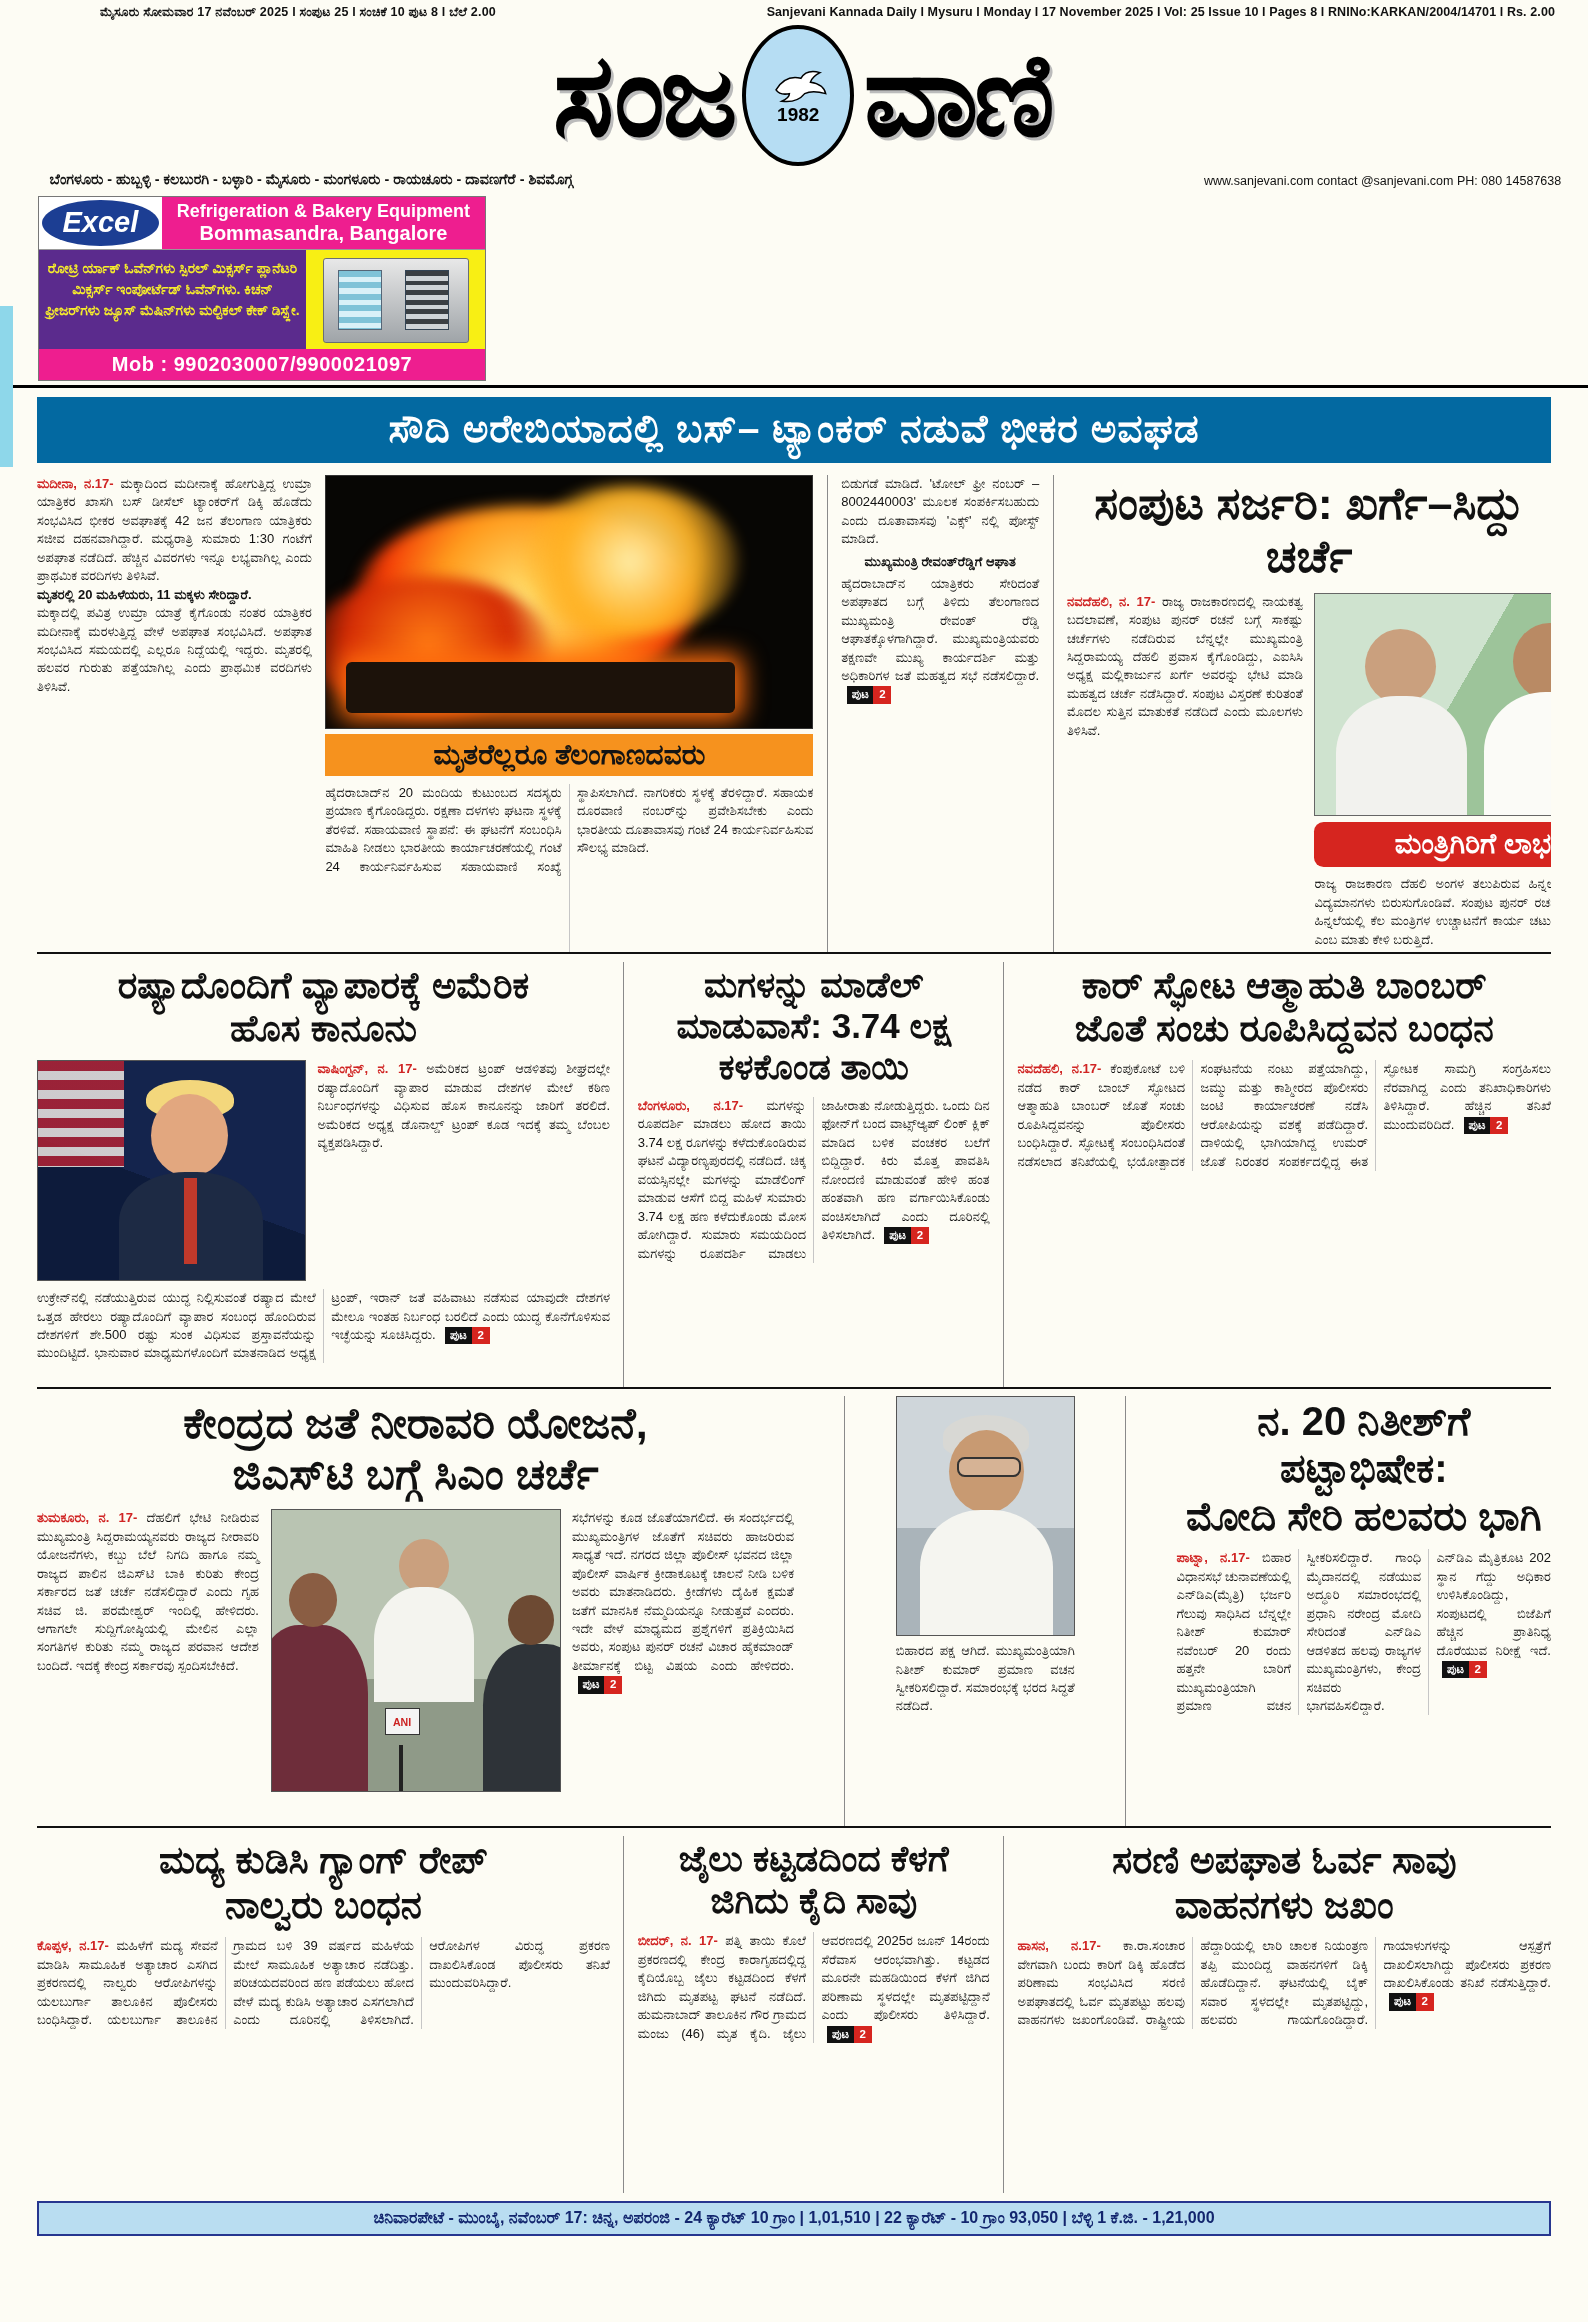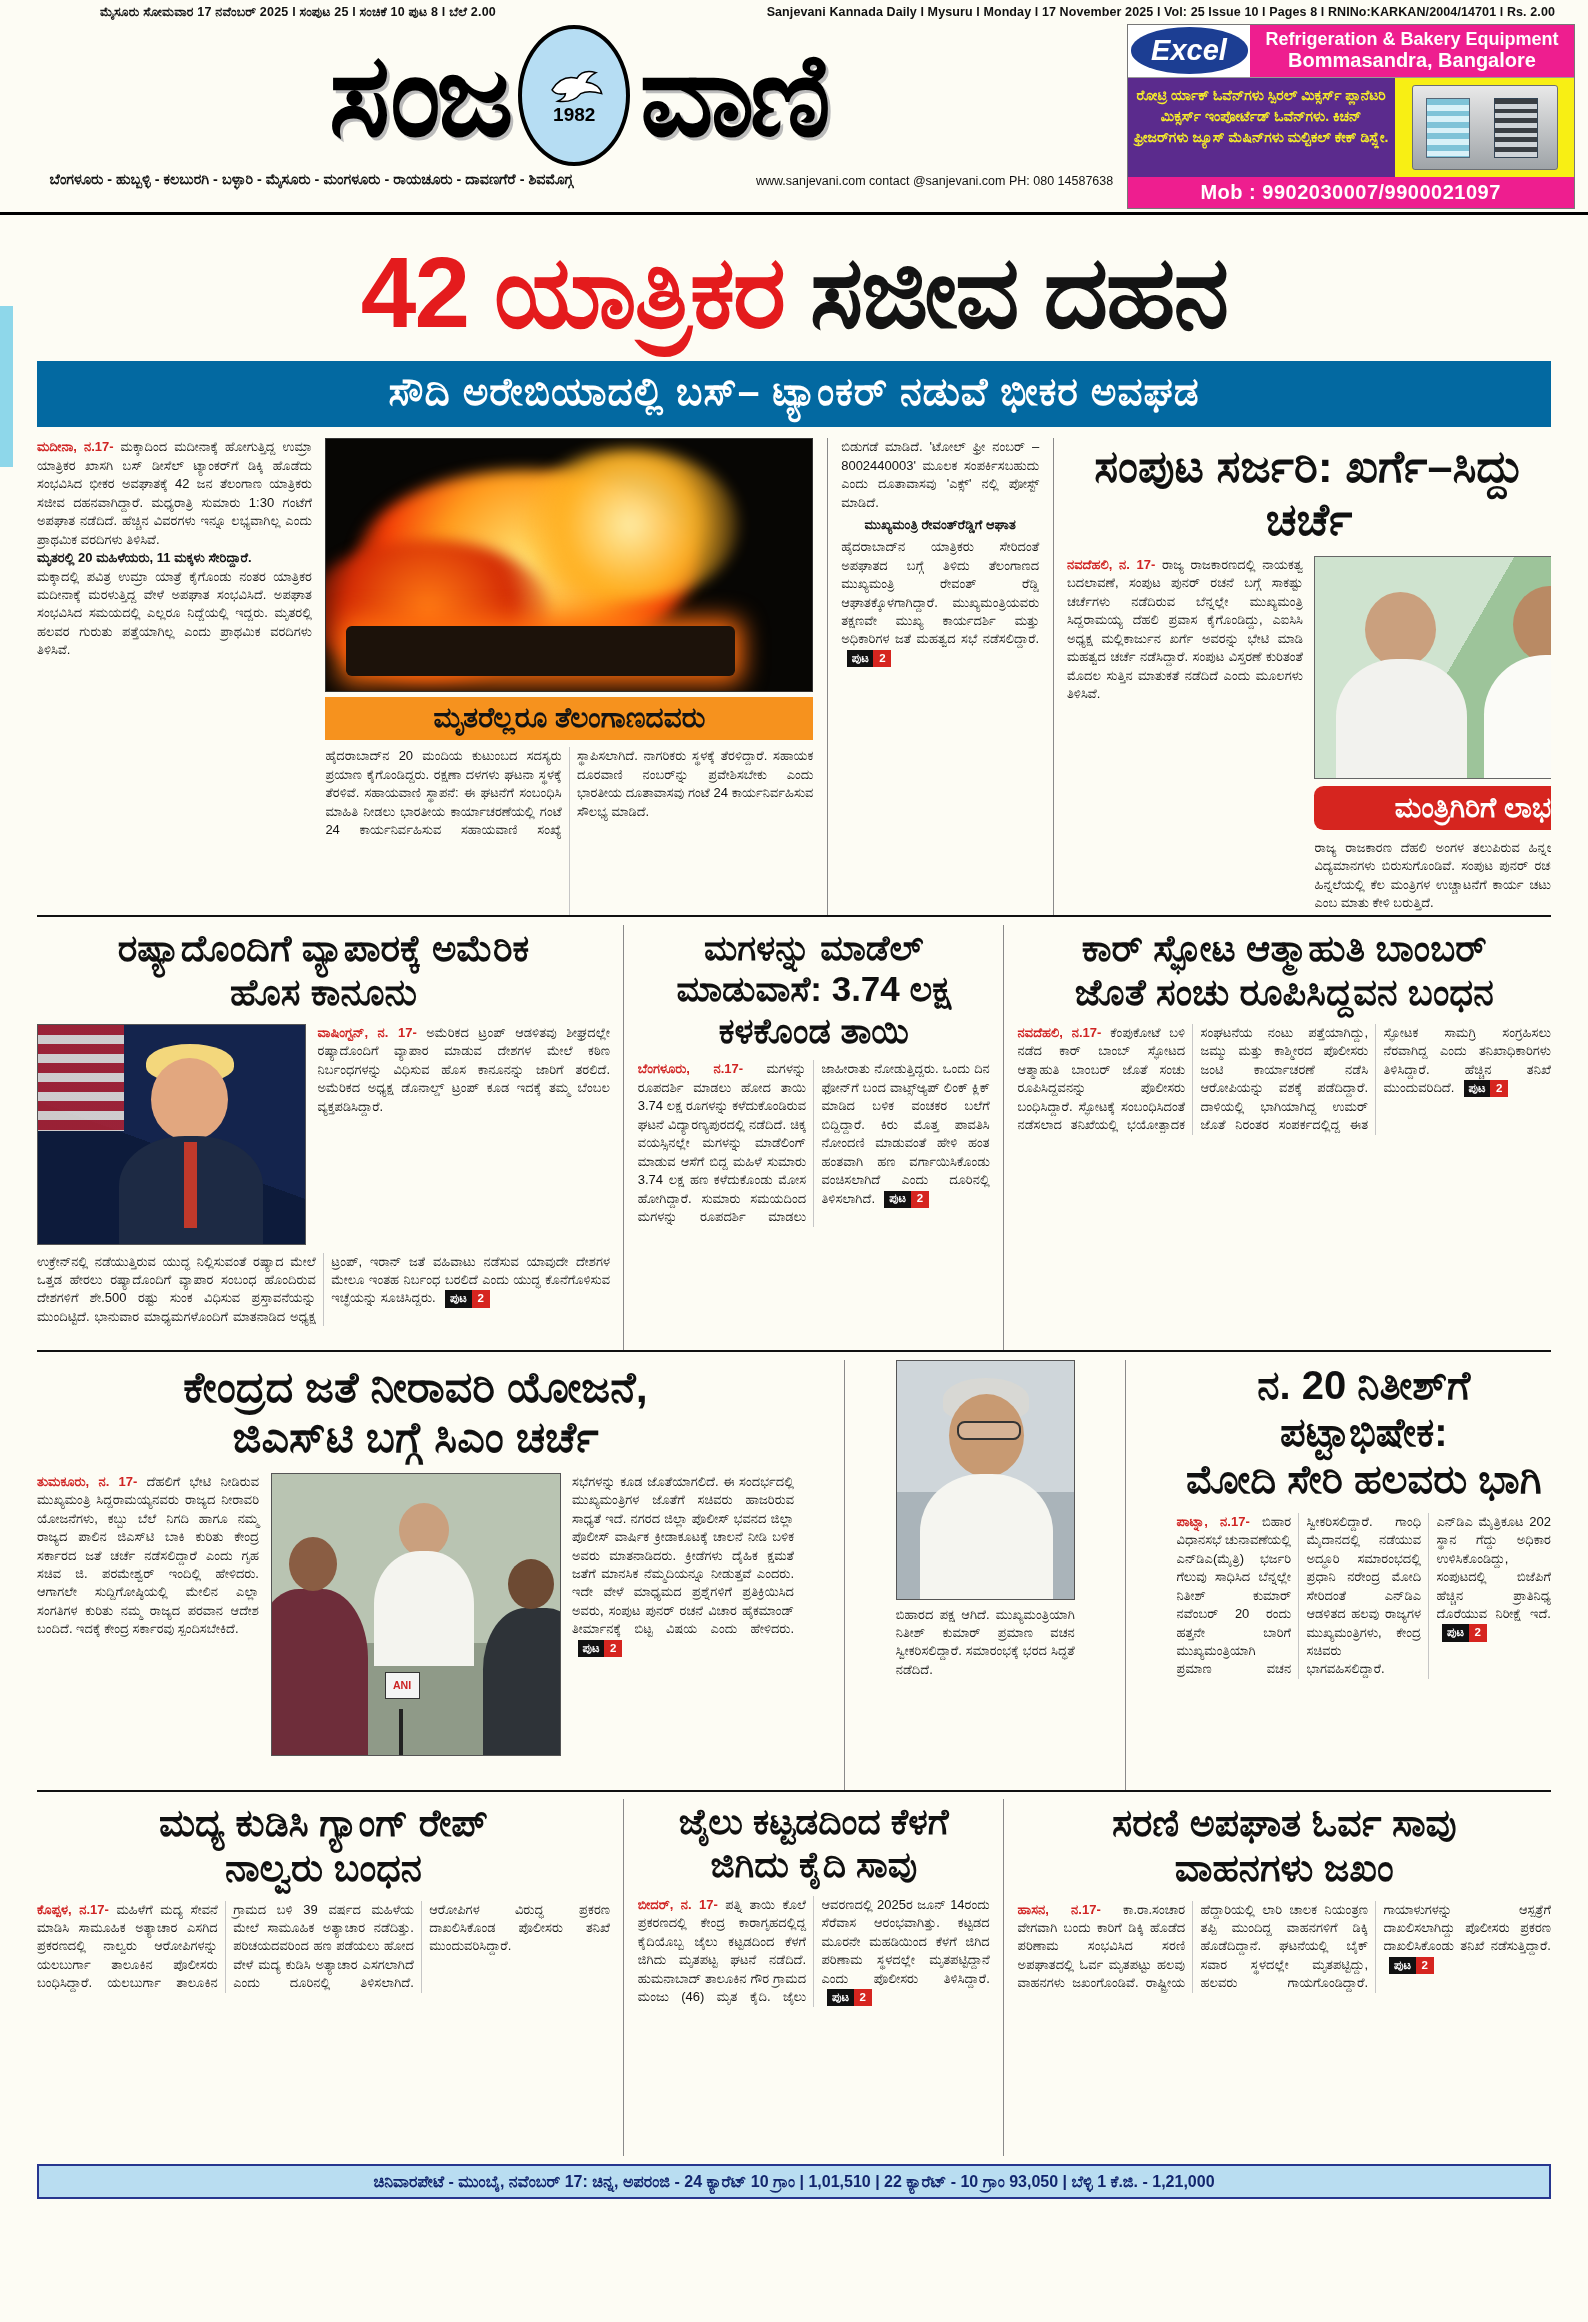--- a/index.html
+++ b/index.html
@@ -4,21 +4,21 @@
 <style>
   html,body{margin:0;padding:0;background:#888;}
   .page{position:relative;width:1588px;height:2323px;margin:0 auto;background:#fdfcf4;
         font-family:"Liberation Sans","DejaVu Sans",sans-serif;color:#111;overflow:hidden;}
   
   .topbar{display:flex;justify-content:space-between;align-items:center;
           padding:4.8px 33px 1.9px 100px;font-size:12.5px;font-weight:bold;}
   .topbar .tl{letter-spacing:0.2px;}
   .topbar .tr{letter-spacing:0.1px;}
   
-  .mastrow{display:flex;padding:1.9px 13.4px 0 38px;border-bottom:3.8px solid #000;}
+  .mastrow{display:flex;padding:1.9px 13.4px 0 38px;border-bottom:3.8px solid #000;flex-direction:column;}
   .mastleft{flex:1;position:relative;padding-right:9.6px;}
   .logo-line{display:flex;align-items:center;justify-content:center;gap:9.6px;height:140px;margin-top:1.9px;}
   .logo-txt{font-size:115px;font-weight:900;letter-spacing:-4.8px;line-height:1;color:#000;
             text-shadow:2.9px 2.9px 0 #bbb;}
   .oval{width:104px;height:133px;border:4.8px solid #000;border-radius:50%;background:#b6ddf3;
         display:flex;flex-direction:column;align-items:center;justify-content:center;flex:0 0 auto;}
   .oval .yr{font-size:19px;color:#000000;font-weight:bold;margin-top:-3.8px;}
   .cities{display:flex;justify-content:space-between;align-items:flex-end;
           font-size:14.4px;font-weight:bold;padding:5.8px 3.8px 7.7px 11.5px;}
   .cities .web{font-size:12.5px;font-weight:normal;}
@@ -184,23 +184,20 @@
         <div class="ad-yellow">
           <div class="oven"></div>
         </div>
       </div>
       <div class="ad-mob">Mob : 9902030007/9900021097</div>
     </div>
   </div>
 
   <div class="cyan-strip"></div>
 
-  <div class="bighead">
-    <span class="red">42 ಯಾತ್ರಿಕರ</span><span class="blk"> ಸಜೀವ ದಹನ</span>
-  </div>
   <div class="band">ಸೌದಿ ಅರೇಬಿಯಾದಲ್ಲಿ ಬಸ್– ಟ್ಯಾಂಕರ್ ನಡುವೆ ಭೀಕರ ಅವಘಡ</div>
 
   <div class="leadsec">
     <div class="lead-c1 bodytxt">
       <span class="dateline">ಮದೀನಾ, ನ.17- </span><span>ಮಕ್ಕಾದಿಂದ ಮದೀನಾಕ್ಕೆ ಹೋಗುತ್ತಿದ್ದ ಉಮ್ರಾ ಯಾತ್ರಿಕರ ಖಾಸಗಿ ಬಸ್ ಡೀಸೆಲ್ ಟ್ಯಾಂಕರ್‌ಗೆ ಡಿಕ್ಕಿ ಹೊಡೆದು ಸಂಭವಿಸಿದ ಭೀಕರ ಅವಘಾತಕ್ಕೆ 42 ಜನ ತೆಲಂಗಾಣ ಯಾತ್ರಿಕರು ಸಜೀವ ದಹನವಾಗಿದ್ದಾರೆ. ಮಧ್ಯರಾತ್ರಿ ಸುಮಾರು 1:30 ಗಂಟೆಗೆ ಅಪಘಾತ ನಡೆದಿದೆ. ಹೆಚ್ಚಿನ ವಿವರಗಳು ಇನ್ನೂ ಲಭ್ಯವಾಗಿಲ್ಲ ಎಂದು ಪ್ರಾಥಮಿಕ ವರದಿಗಳು ತಿಳಿಸಿವೆ.</span>
       <div class="subbold">ಮೃತರಲ್ಲಿ 20 ಮಹಿಳೆಯರು, 11 ಮಕ್ಕಳು ಸೇರಿದ್ದಾರೆ.</div>
       <span> ಮಕ್ಕಾದಲ್ಲಿ ಪವಿತ್ರ ಉಮ್ರಾ ಯಾತ್ರೆ ಕೈಗೊಂಡು ನಂತರ ಯಾತ್ರಿಕರ ಮದೀನಾಕ್ಕೆ ಮರಳುತ್ತಿದ್ದ ವೇಳೆ ಅಪಘಾತ ಸಂಭವಿಸಿದೆ. ಅಪಘಾತ ಸಂಭವಿಸಿದ ಸಮಯದಲ್ಲಿ ಎಲ್ಲರೂ ನಿದ್ದೆಯಲ್ಲಿ ಇದ್ದರು. ಮೃತರಲ್ಲಿ ಹಲವರ ಗುರುತು ಪತ್ತೆಯಾಗಿಲ್ಲ ಎಂದು ಪ್ರಾಥಮಿಕ ವರದಿಗಳು ತಿಳಿಸಿವೆ.</span>
     </div>
     <div class="lead-mid">
       <div class="busphoto">

